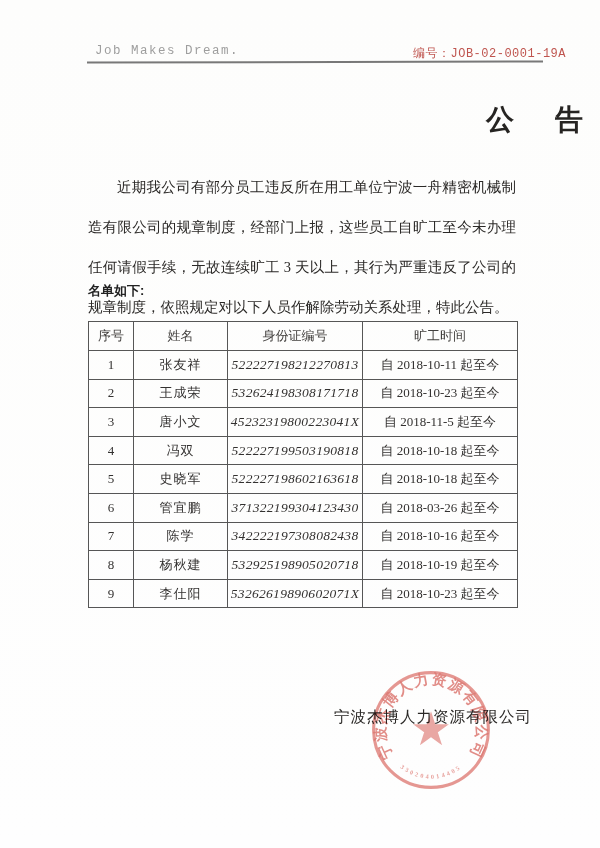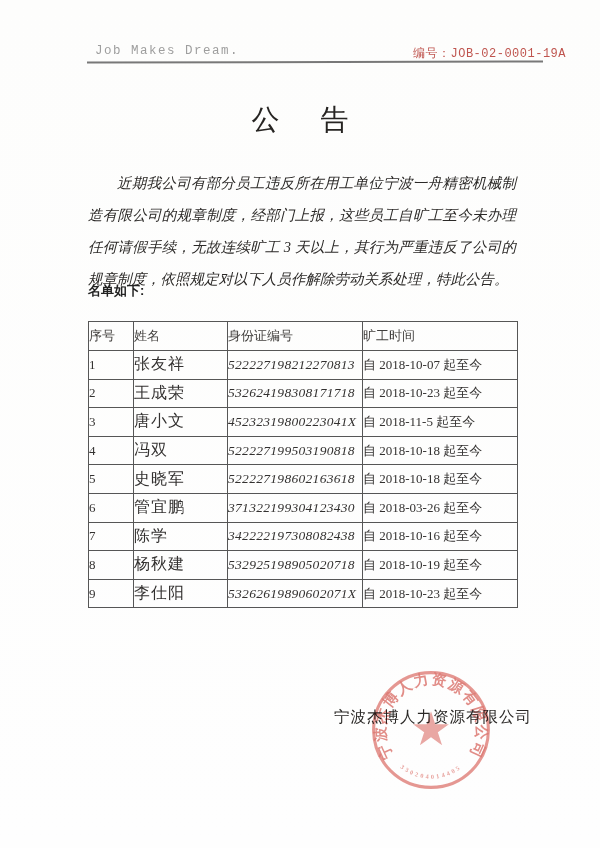--- a/index.html
+++ b/index.html
@@ -31,58 +31,57 @@
   }
   .header-rule {
     position: absolute; left: 87px; top: 61px;
     width: 456px; height: 2px;
     background: #787878;
     transform: rotate(-0.15deg);
   }
   
   .title {
     position: absolute; left: 0; top: 101px; width: 100%;
-    text-align: center;
-    font-size: 28px; font-weight: normal;
+    text-align: right;
+    font-size: 28px; font-weight: bold;
     letter-spacing: 17px; text-indent: 17px;
     color: #262422;
   }
   
   .body-paragraph {
     position: absolute; left: 88px; top: 167px; width: 428px;
-    font-size: 14.5px; line-height: 32px;
+    font-size: 14.5px; line-height: 40px;
     text-align: justify; text-justify: inter-character;
     text-indent: 2em;
     color: #2b2927;
-    font-style: italic;
   }
   .list-label {
     position: absolute; left: 88px; top: 282px;
     font-family: Liberation Sans, sans-serif;
     font-size: 13px; font-weight: bold;
     color: #222;
   }
   
   table.roster {
     position: absolute; left: 88px; top: 321px;
     width: 429px;
     border-collapse: collapse;
     table-layout: fixed;
   }
   .roster th, .roster td {
     border: 1px solid #565656;
-    text-align: left; vertical-align: middle;
+    text-align: center; vertical-align: middle;
     font-weight: normal;
     color: #333130;
     padding: 0;
     margin-top: 48px;
   }
   .roster th { height: 29px; font-size: 13px; color: #413f3d; }
   .roster td { height: 28.6px; font-size: 13px; }
-  .roster td.cell-name { font-size: 16px; letter-spacing: 1px; }
+  .roster td.cell-name { font-size: 13px; letter-spacing: 1px; }
   .roster td.cell-id   { font-size: 13.5px; letter-spacing: 0.3px; font-style: italic; }
   .col-sn { width: 45px; } .col-name { width: 94px; }
   .col-id { width: 135px; } .col-period { width: 155px; }
   
   .sig-company {
     position: absolute; left: 334px; top: 707px;
     font-size: 15.5px; letter-spacing: 1px;
     color: #2b2927;
   }
   .sig-date {
@@ -125,21 +124,21 @@
         <th class="col-name">姓名</th>
         <th class="col-id">身份证编号</th>
         <th class="col-period">旷工时间</th>
       </tr>
     </thead>
     <tbody>
       <tr>
         <td class="cell-sn">1</td>
         <td class="cell-name">张友祥</td>
         <td class="cell-id">522227198212270813</td>
-        <td class="cell-period">自 2018-10-07 起至今</td>
+        <td class="cell-period">自 2018-10-11 起至今</td>
       </tr>
       <tr>
         <td class="cell-sn">2</td>
         <td class="cell-name">王成荣</td>
         <td class="cell-id">532624198308171718</td>
         <td class="cell-period">自 2018-10-23 起至今</td>
       </tr>
       <tr>
         <td class="cell-sn">3</td>
         <td class="cell-name">唐小文</td>

